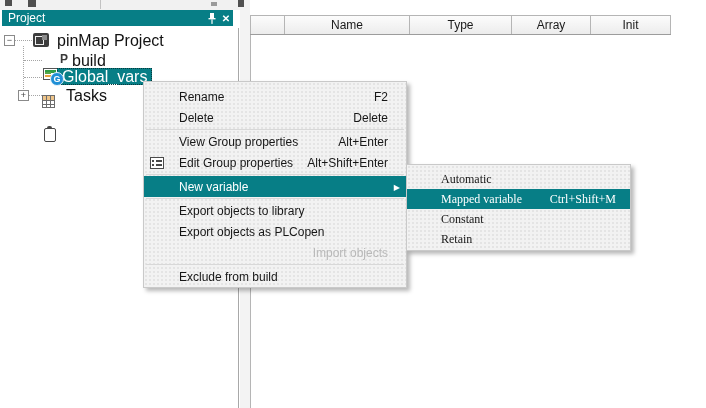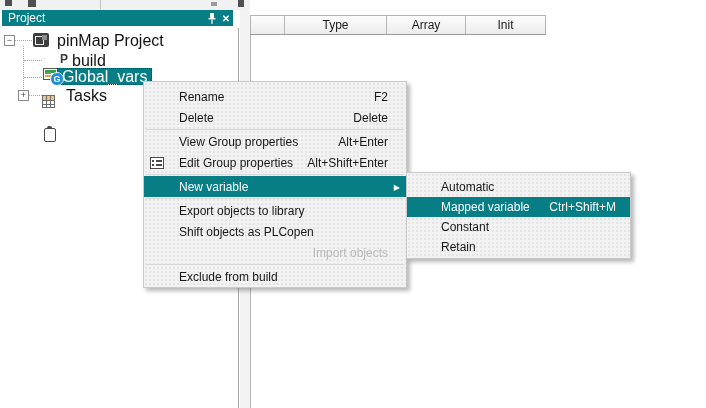--- a/index.html
+++ b/index.html
@@ -67,21 +67,21 @@
   .col { height:100%; border-right:1px solid #b5b5b5; background:linear-gradient(#fcfcfc,#ececec);
          font-size:12px; color:#1a1a1a; text-align:center; line-height:18px; overflow:hidden; }
 
   
   .menu { background:#f2f2f2;
           background-image:radial-gradient(#e4e4e4 0.8px, transparent 0.8px);
           background-size:4px 4px;
           border:1px solid #c9c9c9; box-shadow:3px 3px 4px rgba(0,0,0,0.28);
           padding:4px 0; }
   #context-menu { left:143px; top:81px; width:264px; height:207px; z-index:10; }
-  #sub-menu { left:406px; top:172px; width:225px; height:87px; z-index:11; }
+  #sub-menu { left:406px; top:164px; width:225px; height:87px; z-index:11;font-family:Liberation Serif, serif; }
   .menu-item { position:relative; height:21px; display:flex; align-items:center;
                padding:0 18px 0 35px; font-size:12px; color:#161616; justify-content:space-between; }
   #sub-menu .menu-item { height:20px; padding:0 14px 0 34px; }
   .menu-item.hl { background:var(--teal); color:#fff; }
   .menu-item.disabled { color:#b9b9b9;justify-content:flex-end; }
   .menu-sep { height:1px; background:#d8d8d8; margin:1px 2px; }
   .mi-short { margin-left:12px; white-space:nowrap; }
   .mi-arrow { position:absolute; right:6px; top:50%; transform:translateY(-50%); font-size:8px; color:#fff; }
   .mi-gutter-icon { position:absolute; left:6px; top:50%; transform:translateY(-50%);
                     width:14px; height:12px; border:1.5px solid #4a4a4a; background:#fff; }
@@ -139,20 +139,21 @@
     <span class="tree-label">Global_vars</span>
   </div>
   <div class="abs g-badge" style="left:50px;top:72px;z-index:3">G</div>
 
   <div class="abs expander" style="left:18px;top:90px">+</div>
   <div class="abs icon-tasks" style="left:44px;top:89px"></div>
   <div class="abs tree-label" style="left:66px;top:88px">Tasks</div>
 
   <div class="abs" id="grid-header">
     <div class="col" style="width:35px;border-left:1px solid #b5b5b5"></div>
+    <div class="col" style="width:125px">Name</div>
     <div class="col" style="width:102px">Type</div>
     <div class="col" style="width:79px">Array</div>
     <div class="col" style="width:80px">Init</div>
   </div>
 
   <div class="abs menu" id="context-menu">
     <div class="menu-item">
       <span>Rename</span>
       <span class="mi-short">F2</span>
     </div>
@@ -173,21 +174,21 @@
     <div class="menu-sep"></div>
     <div class="menu-item hl">
       <span>New variable</span>
       <span class="mi-arrow">▶</span>
     </div>
     <div class="menu-sep"></div>
     <div class="menu-item">
       <span>Export objects to library</span>
     </div>
     <div class="menu-item">
-      <span>Shift objects as PLCopen</span>
+      <span>Export objects as PLCopen</span>
     </div>
     <div class="menu-item disabled">
       <span>Import objects</span>
     </div>
     <div class="menu-sep"></div>
     <div class="menu-item">
       <span>Exclude from build</span>
     </div>
   </div>
 

